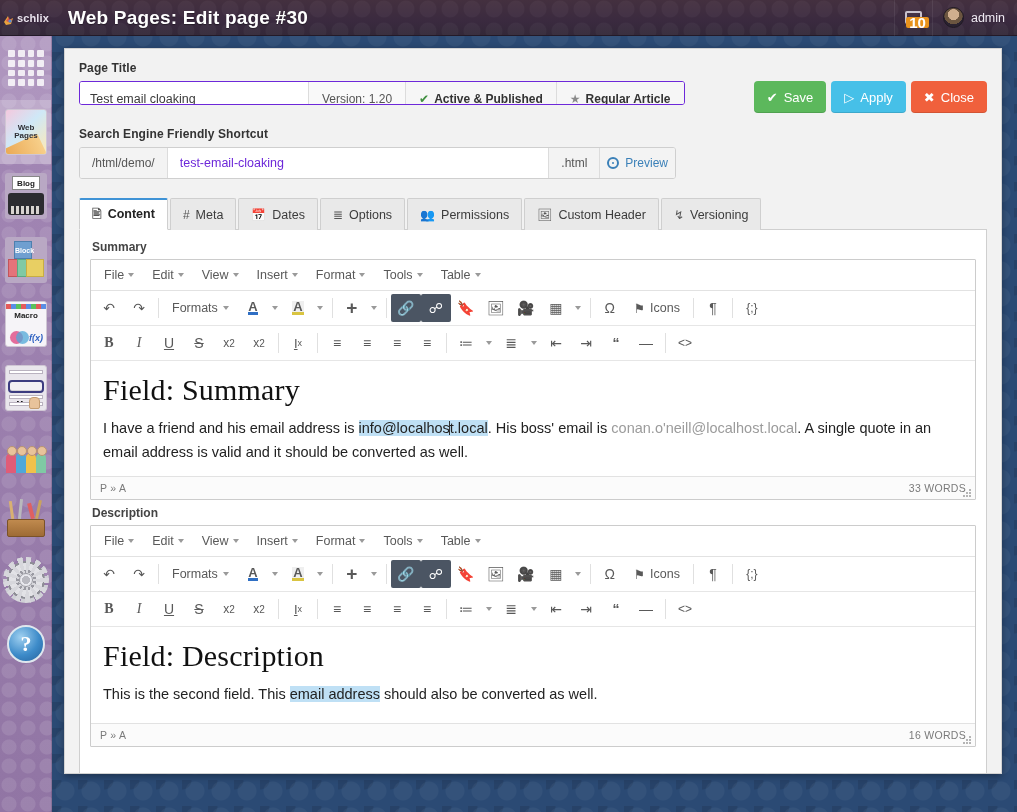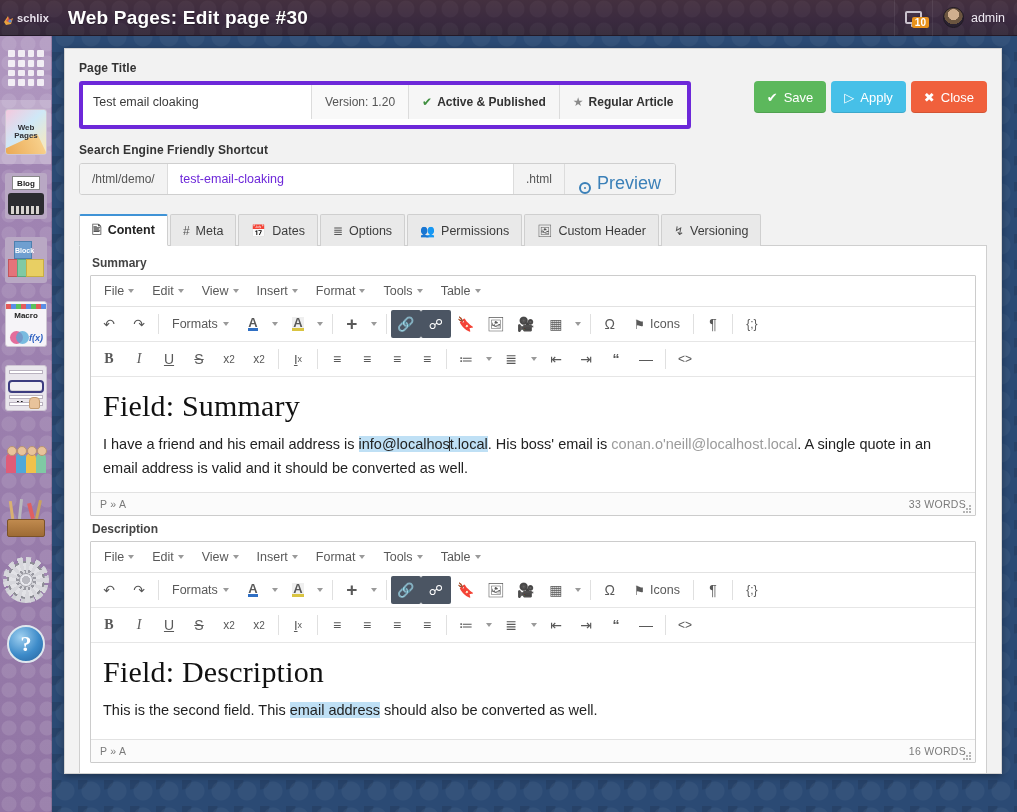--- a/index.html
+++ b/index.html
@@ -53,21 +53,21 @@
   .monitor-ico {
     width: 17px; height: 13px; border: 2px solid #c9c2cd; border-radius: 2px;
     position: relative;
   }
   .monitor-ico:after {
     content:""; position:absolute; left:4px; bottom:-5px; width:7px; height:3px;
     background:#c9c2cd; border-radius:1px;
   }
   .msg-badge {
     position: absolute; right: 3px; bottom: 8px;
-    background: #e8921c; color: #fff; font-size: 10px; font-weight: bold;
+    background: #e8921c; color: #fff; font-size: 15px; font-weight: bold;
     border-radius: 2px; padding: 0px 3px; line-height: 11px;
   }
   .user-box {
     display: flex; align-items: center; gap: 7px; height: 36px;
     padding: 0 12px 0 10px; border-left: 1px solid rgba(255,255,255,.07);
   }
   .avatar {
     width: 21px; height: 21px; border-radius: 50%;
     background: radial-gradient(circle at 50% 35%, #cfae8e 0 35%, #6b5540 36% 60%, #2a2230 61%);
     border: 1px solid #1e1822;
@@ -185,22 +185,22 @@
     z-index: 20;
     padding: 12px 14px 0 14px;
     overflow: hidden;
   }
   .field-label {
     font-size: 12px; font-weight: bold; color: #333; margin-bottom: 6px;
     letter-spacing: .1px;
   }
   .row1 { display:flex; align-items:flex-start; }
   .title-group {
-    display: flex; border: 4px solid #6d28d9; border-radius: 3px;
-    background: #fff; overflow: hidden; height: 48px; justify-content: center;
+    display: flex; border: 1px solid #6d28d9; border-radius: 3px;
+    background: #fff; overflow: hidden; height: 24px; justify-content: center;
   }
   .title-input {
     width: 228px; height: 34px; border: none; outline: none; padding: 0 10px;
     font-size: 12.5px; color: #3a3a3a; font-family: "Liberation Sans", sans-serif;
     background: #fff;
   }
   .tg-cell {
     display: flex; align-items: center; gap: 5px; padding: 0 13px; height: 34px;
     font-size: 12px; color: #4a4a4a; background: #f6f6f6;
     border-left: 1px solid #dcdcdc; white-space: nowrap;
@@ -231,22 +231,22 @@
   }
   .sef-input {
     flex: 1; border: none; outline: none; padding: 0 12px; font-size: 12.5px;
     color: #6d28d9; font-family: "Liberation Sans", sans-serif;
   }
   .sef-suffix {
     display: flex; align-items: center; padding: 0 12px; background: #f3f3f3;
     font-size: 12px; color: #555; border-left: 1px solid #dcdcdc;
   }
   .sef-preview {
-    display: flex; align-items: flex-end; gap: 6px; padding: 0 14px;
-    background: #f3f3f3; font-size: 18px; color: #3b80b8;
+    display: flex; align-items: center; gap: 6px; padding: 0 7px;
+    background: #f3f3f3; font-size: 12px; color: #3b80b8;
     border-left: 1px solid #dcdcdc; cursor: pointer;
   }
   .eye { width: 12px; height: 12px; border-radius: 50%; border: 2px solid #3b80b8;
     position: relative; display:inline-block; }
   .eye:after { content:""; position:absolute; left:3px; top:3px; width:2px; height:2px;
     background:#3b80b8; border-radius:50%; }
 
   
   .tabs { display: flex; margin-top: 18px; border-bottom: 1px solid #cfcfcf; }
   .tab {

